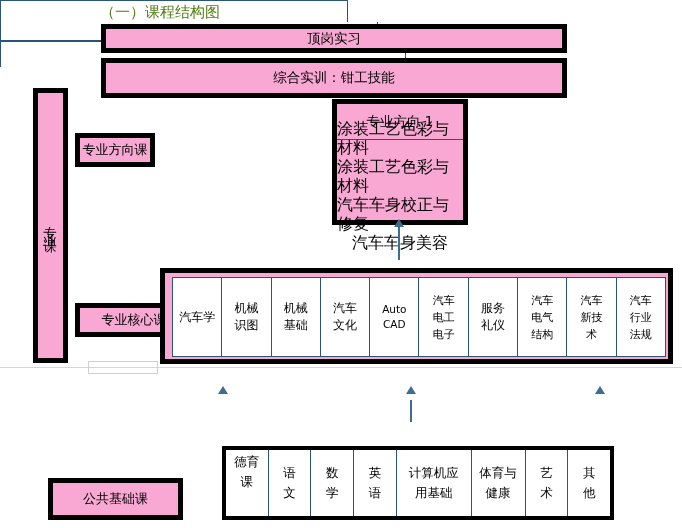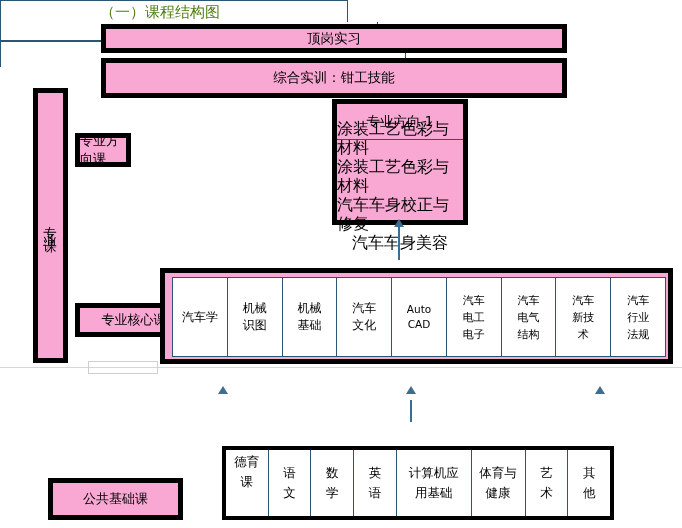--- a/index.html
+++ b/index.html
@@ -25,21 +25,21 @@
 
   
   #spine{left:33px;top:88px;width:35px;height:275px;}
   #spine-label{
     left:33px;top:88px;width:35px;height:275px;
     writing-mode:vertical-rl;text-orientation:upright;
     letter-spacing:7px;font-size:13.5px;
   }
 
   
-  #lbl-direction{left:75px;top:133px;width:56px;height:34px;}
+  #lbl-direction{left:75px;top:133px;width:80px;height:34px;}
   #lbl-core     {left:75px;top:303px;width:118px;height:34px;}
   #lbl-public   {left:48px;top:445px;width:135px;height:42px;margin-top:33px;}
   .catlabel{position:absolute;left:0;top:0;right:0;bottom:0;display:flex;align-items:center;justify-content:center;font-size:13px;}
 
   
   #dir-box{left:332px;top:99px;width:136px;height:126px;}
   #dir-head{
     position:absolute;left:0;top:0;width:100%;height:36px;
     border-bottom:1px solid #2a5674;box-sizing:border-box;
     display:flex;align-items:center;justify-content:center;font-size:13.5px;
@@ -150,20 +150,21 @@
   <div id="bracket-core"></div>
 
   <div id="core-outer" class="bx"></div>
   <div id="core-row">
       <div class="cell">汽车学</div>
       <div class="cell">机械<br>识图</div>
       <div class="cell">机械<br>基础</div>
       <div class="cell">汽车<br>文化</div>
       <div class="cell latin">Auto<br>CAD</div>
       <div class="cell narrow">汽车<br>电工<br>电子</div>
+      <div class="cell">服务<br>礼仪</div>
       <div class="cell narrow">汽车<br>电气<br>结构</div>
       <div class="cell narrow">汽车<br>新技<br>术</div>
       <div class="cell narrow">汽车<br>行业<br>法规</div>
     </div>
 
   <div id="rule"></div>
   <div id="rule-mark"></div>
 
   <div id="arrow-l" class="arrowhead-up"></div>
   <div id="arrow-c" class="arrowhead-up"></div>

